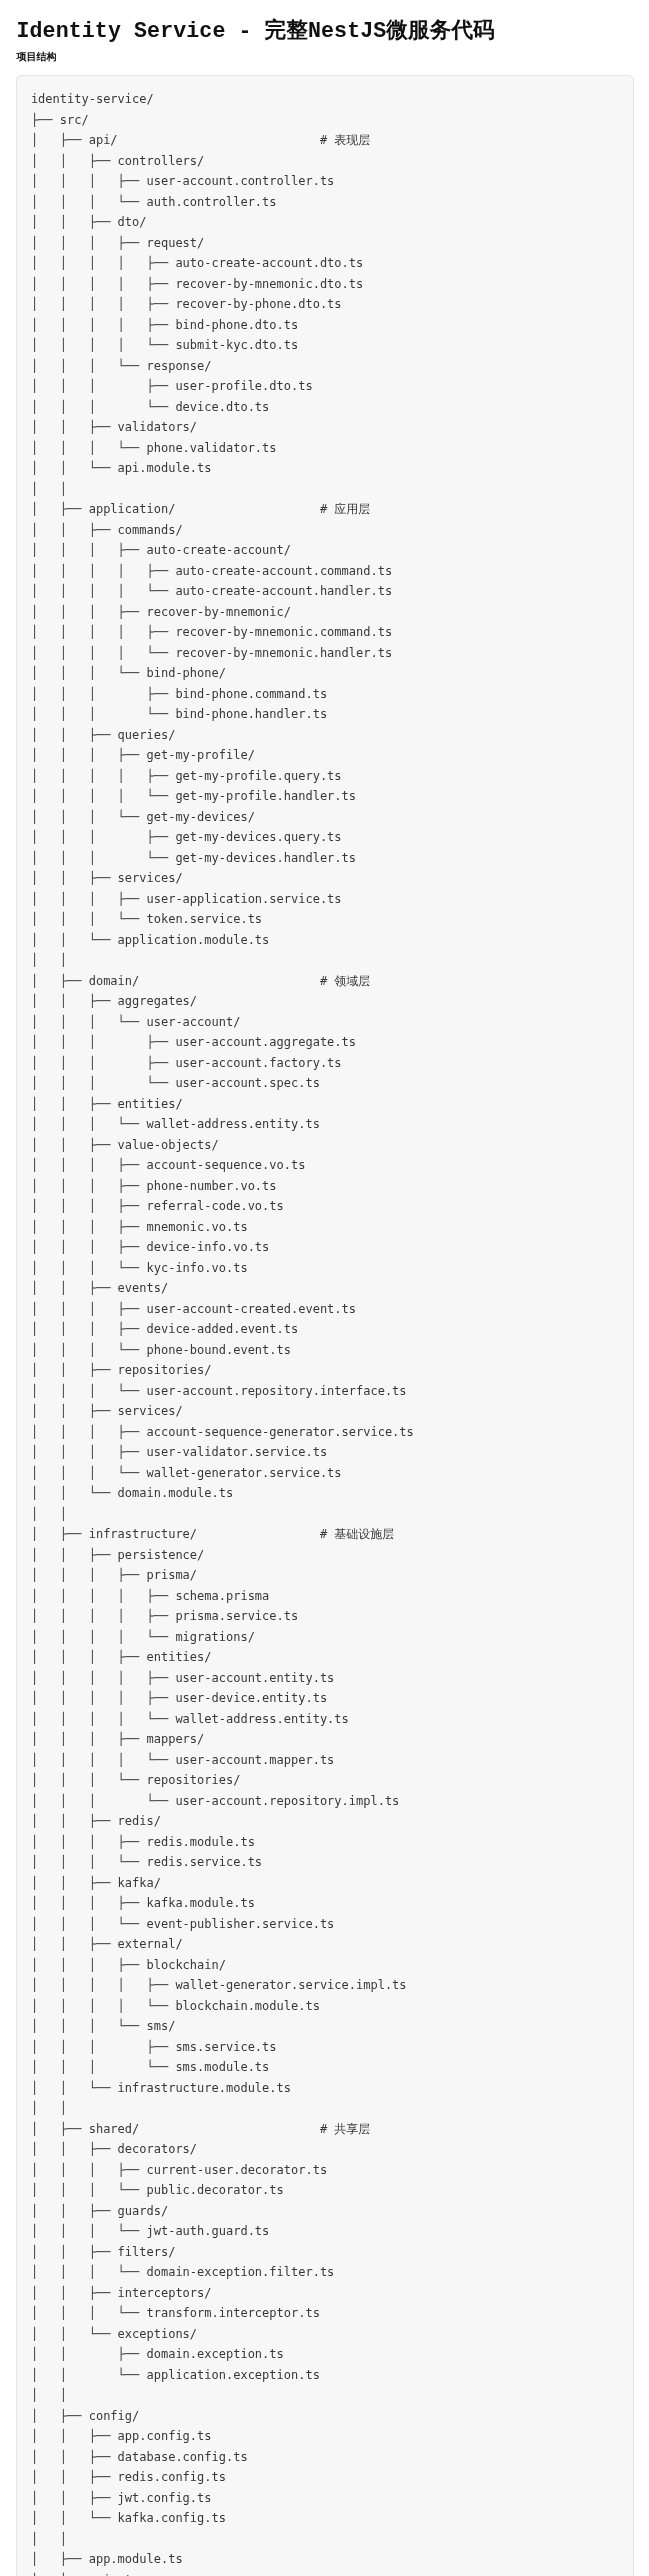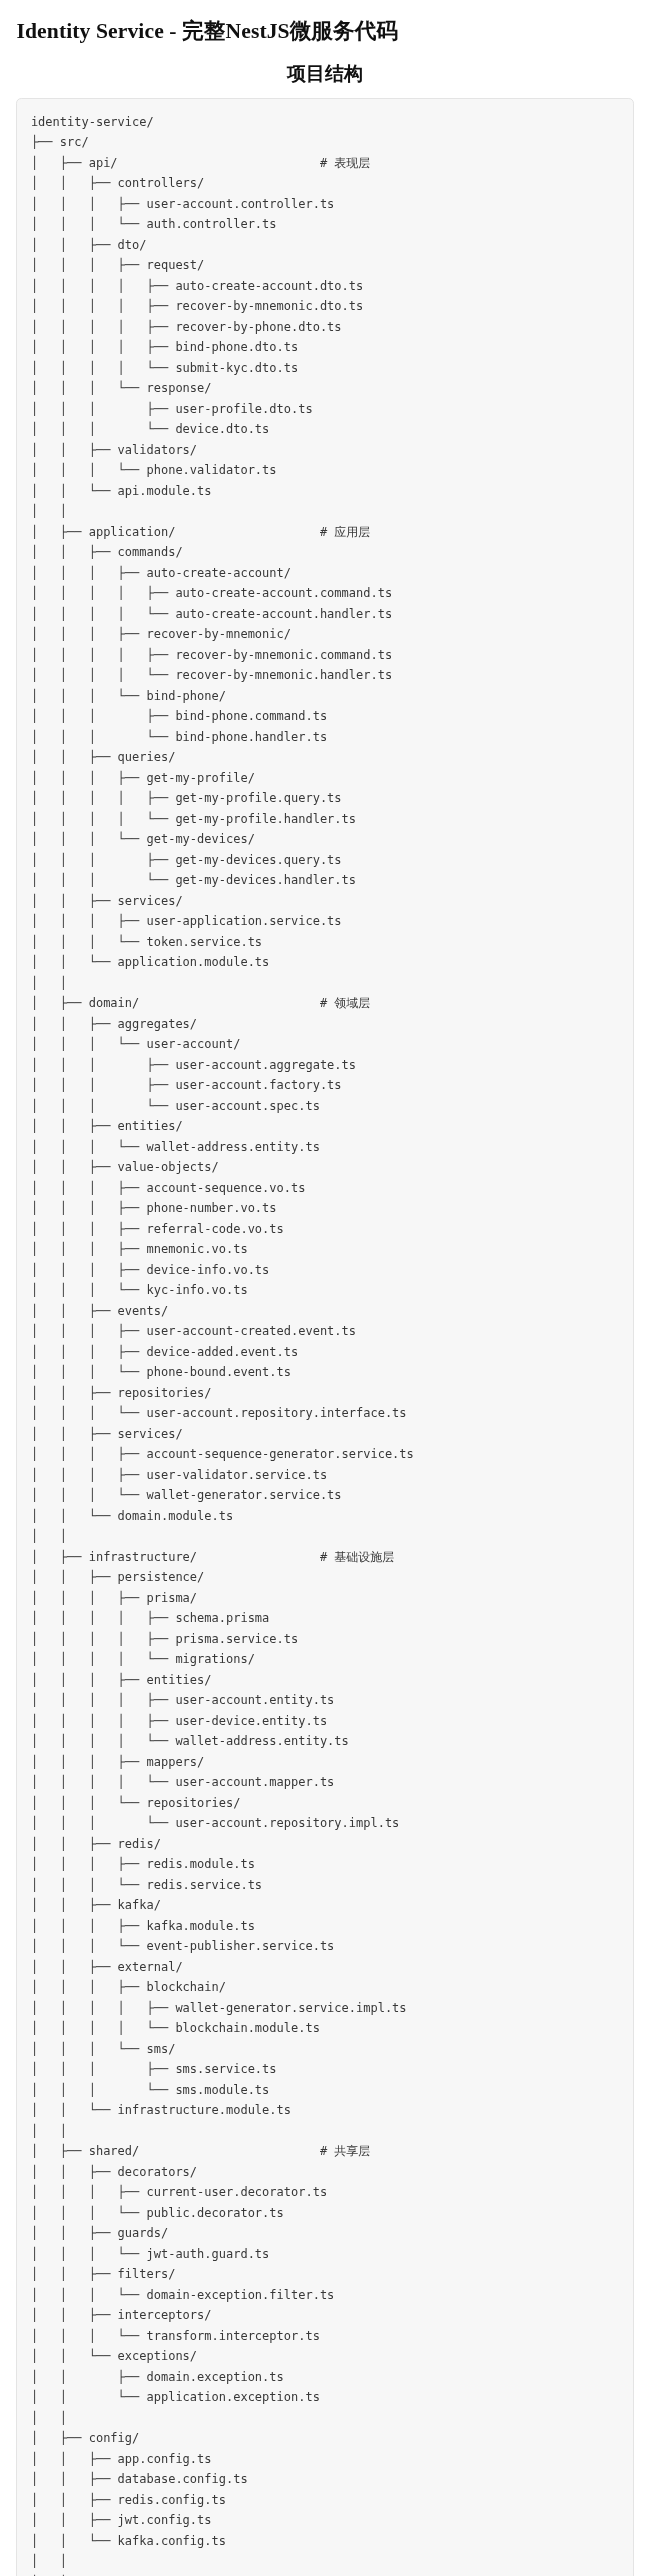--- a/index.html
+++ b/index.html
@@ -8,36 +8,35 @@
     font-family: "Liberation Sans", sans-serif;
     color: #171717;
     -webkit-font-smoothing: antialiased;
   }
   .page {
     box-sizing: border-box;
     width: 649px;
     padding: 17.5px 15.5px 10.3px 15.5px;
   }
   h1.doc-title {
-    font-family: Liberation Serif, serif;
+    font-family: Liberation Mono, monospace;
     font-size: 21.6px;
     line-height: 1.25;
     font-weight: 700;
     color: #101010;
-    margin: 0 0 19px 1px;
+    margin: 0 0 7px 1px;
     letter-spacing: 0.1px;
   }
   h2.section-heading {
     font-family: "Liberation Serif", serif;
-    font-size: 19px;
+    font-size: 10px;
     line-height: 1.2;
     font-weight: 700;
     color: #101010;
     margin: 0 0 11.3px 1px;
-    text-align: center;
   }
   pre.code-block {
     margin: 0;
     background: #f7f7f7;
     border: 0.8px solid #e4e4e4;
     border-radius: 5.2px;
     padding: 13.4px 14.4px;
     font-family: "DejaVu Sans Mono", monospace;
     font-size: 12px;
     line-height: 20.5px;

